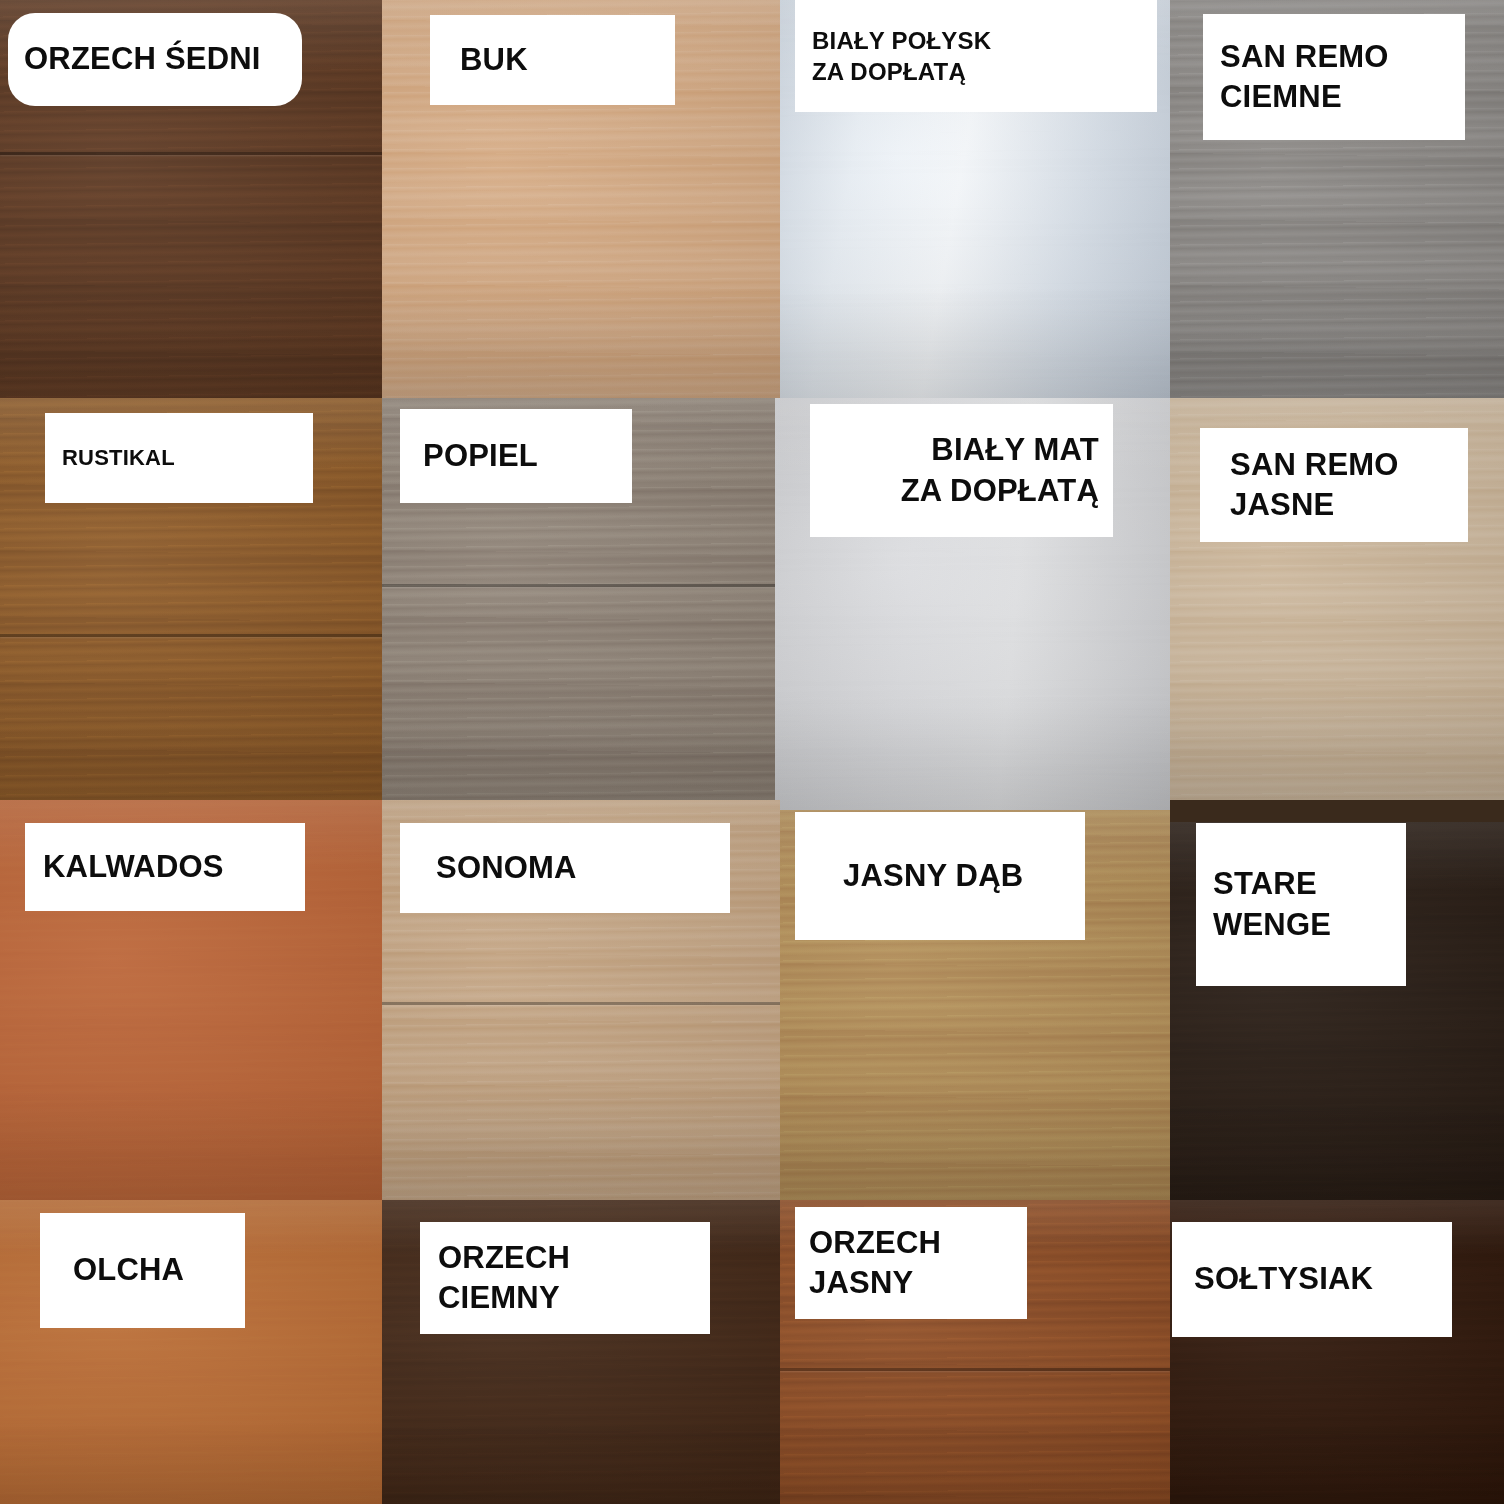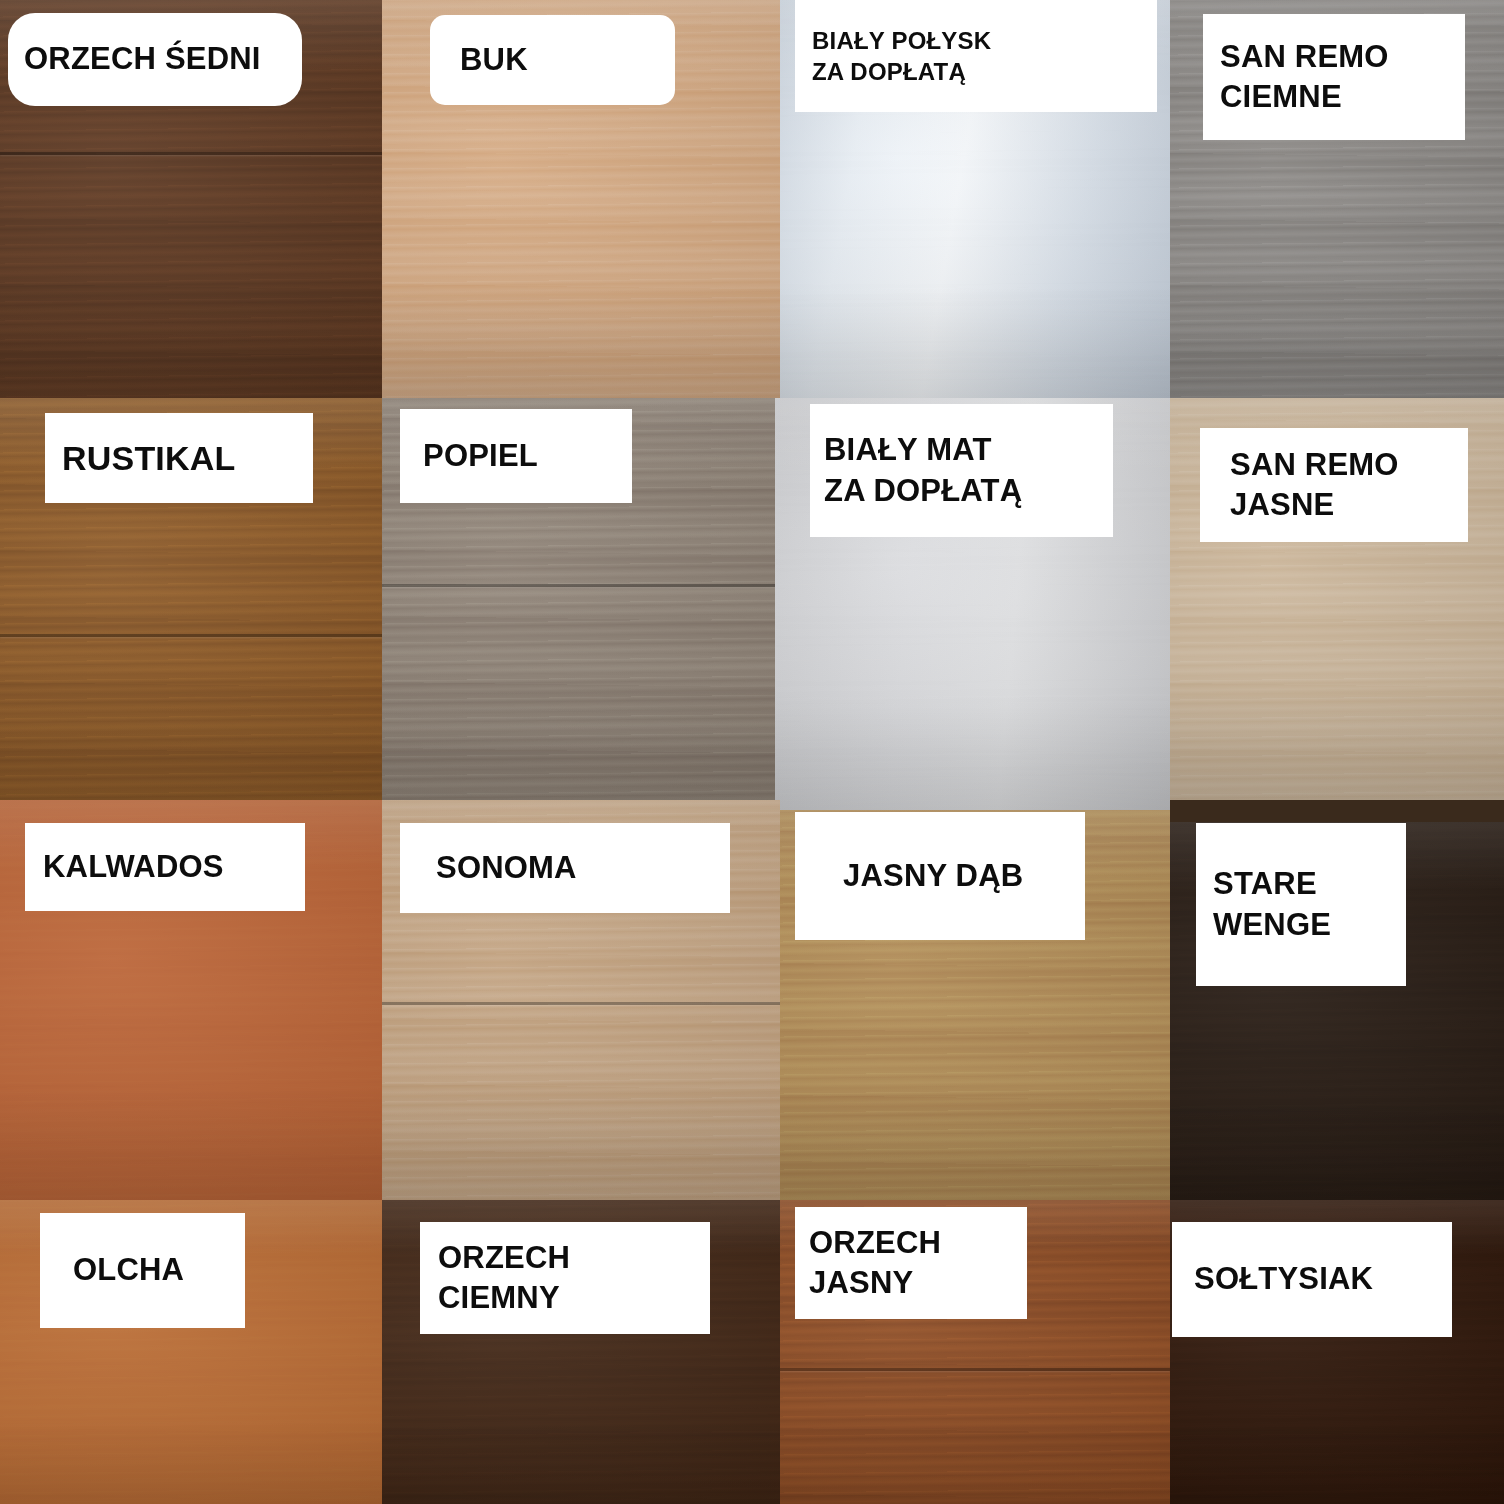--- a/index.html
+++ b/index.html
@@ -168,43 +168,43 @@
   </div>
 
   <div class="swatch dark" style="left:1170px; top:1200px; width:334px; height:304px; background:#2d1508;">
     <div class="grain"></div>
   </div>
 
   <div class="label" style="left:8px; top:13px; width:294px; height:93px; padding:0 16px; font-size:31px;border-radius:27px;">
     <span class="ln">ORZECH ŚEDNI</span>
   </div>
 
-  <div class="label" style="left:430px; top:15px; width:245px; height:90px; padding:0 30px; font-size:31px;border-radius:15px;">
+  <div class="label" style="left:430px; top:15px; width:245px; height:90px; padding:0 30px; font-size:31px;">
     <span class="ln">BUK</span>
   </div>
 
   <div class="label" style="left:795px; top:0px; width:362px; height:112px; padding:0 17px; font-size:24px;">
     <span class="ln">BIAŁY POŁYSK</span>
     <span class="ln">ZA DOPŁATĄ</span>
   </div>
 
   <div class="label" style="left:1203px; top:14px; width:262px; height:126px; padding:0 17px; font-size:31px;">
     <span class="ln">SAN REMO</span>
     <span class="ln">CIEMNE</span>
   </div>
 
-  <div class="label" style="left:45px; top:413px; width:268px; height:90px; padding:0 17px; font-size:34px;">
+  <div class="label" style="left:45px; top:413px; width:268px; height:90px; padding:0 17px; font-size:22px;">
     <span class="ln">RUSTIKAL</span>
   </div>
 
   <div class="label" style="left:400px; top:409px; width:232px; height:94px; padding:0 23px; font-size:31px;">
     <span class="ln">POPIEL</span>
   </div>
 
-  <div class="label" style="left:810px; top:404px; width:303px; height:133px; padding:12px 14px; font-size:31px;">
+  <div class="label" style="left:810px; top:404px; width:303px; height:133px; padding:12px 14px; font-size:31px;align-items:flex-end;">
     <span class="ln">BIAŁY MAT</span>
     <span class="ln">ZA DOPŁATĄ</span>
   </div>
 
   <div class="label" style="left:1200px; top:428px; width:268px; height:114px; padding:0 30px; font-size:31px;">
     <span class="ln">SAN REMO</span>
     <span class="ln">JASNE</span>
   </div>
 
   <div class="label" style="left:25px; top:823px; width:280px; height:88px; padding:0 18px; font-size:31px;">

